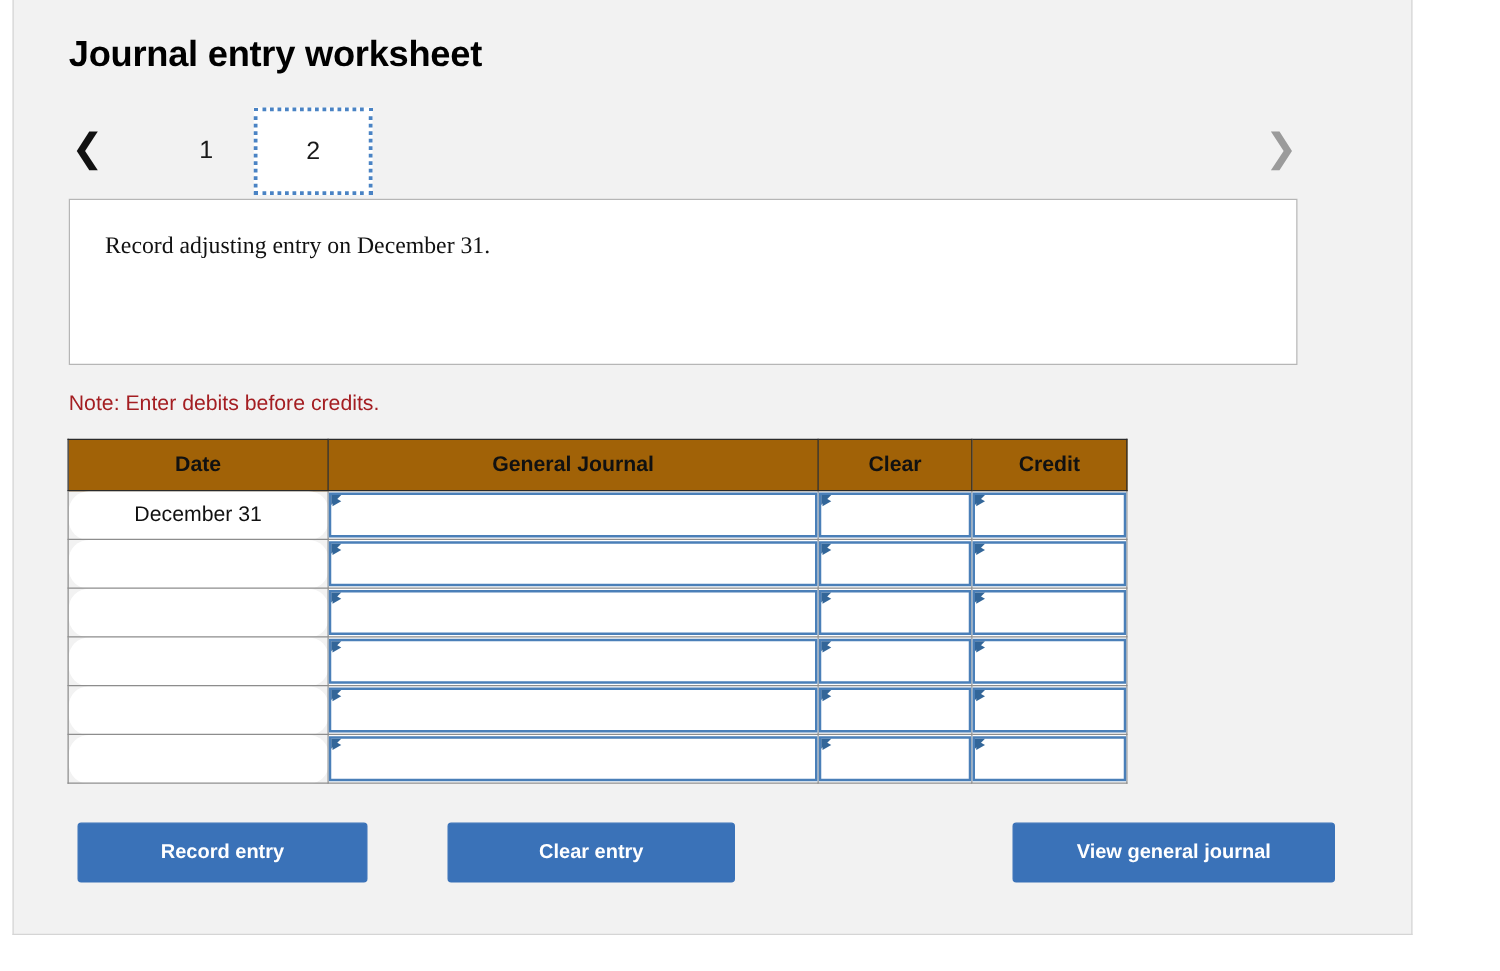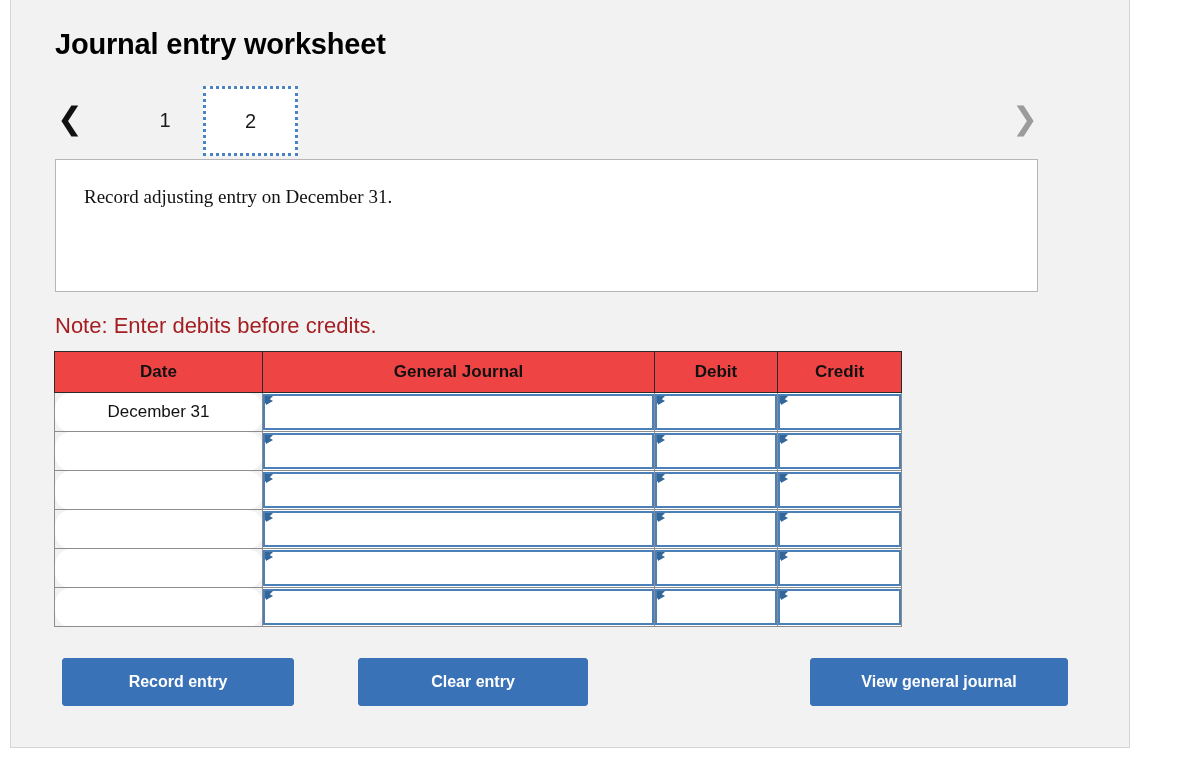--- a/index.html
+++ b/index.html
@@ -100,35 +100,35 @@
     top: 26px;
     font-size: 19px;
     color: #111111;
     font-family: Liberation Serif, serif;
   }
 
   #note {
     position: absolute;
     left: 44px;
     top: 313px;
-    font-size: 22px;
+    font-size: 17px;
     color: #a41e22;
   }
 
   
   #journal-table {
     position: absolute;
     left: 43px;
     top: 351px;
     width: 847px;
     border-collapse: collapse;
     table-layout: fixed;
   }
   #journal-table th {
-    background: #ef4444;
+    background: #a16207;
     border: 1px solid #2b2b2b;
     height: 38px;
     font-size: 17px;
     font-weight: bold;
     color: #111111;
   }
   #journal-table td {
     border: 1px solid #8d8d8d;
     padding: 0;
     height: 38px;
@@ -218,21 +218,21 @@
     <colgroup>
       <col style="width:208px">
       <col style="width:392px">
       <col style="width:123px">
       <col style="width:124px">
     </colgroup>
     <thead>
       <tr>
         <th>Date</th>
         <th>General Journal</th>
-        <th>Debit</th>
+        <th>Clear</th>
         <th>Credit</th>
       </tr>
     </thead>
     <tbody>
       <tr>
         <td class="date-cell">December 31</td>
         <td class="field-cell">
           <div class="field"></div>
         </td>
         <td class="field-cell">

